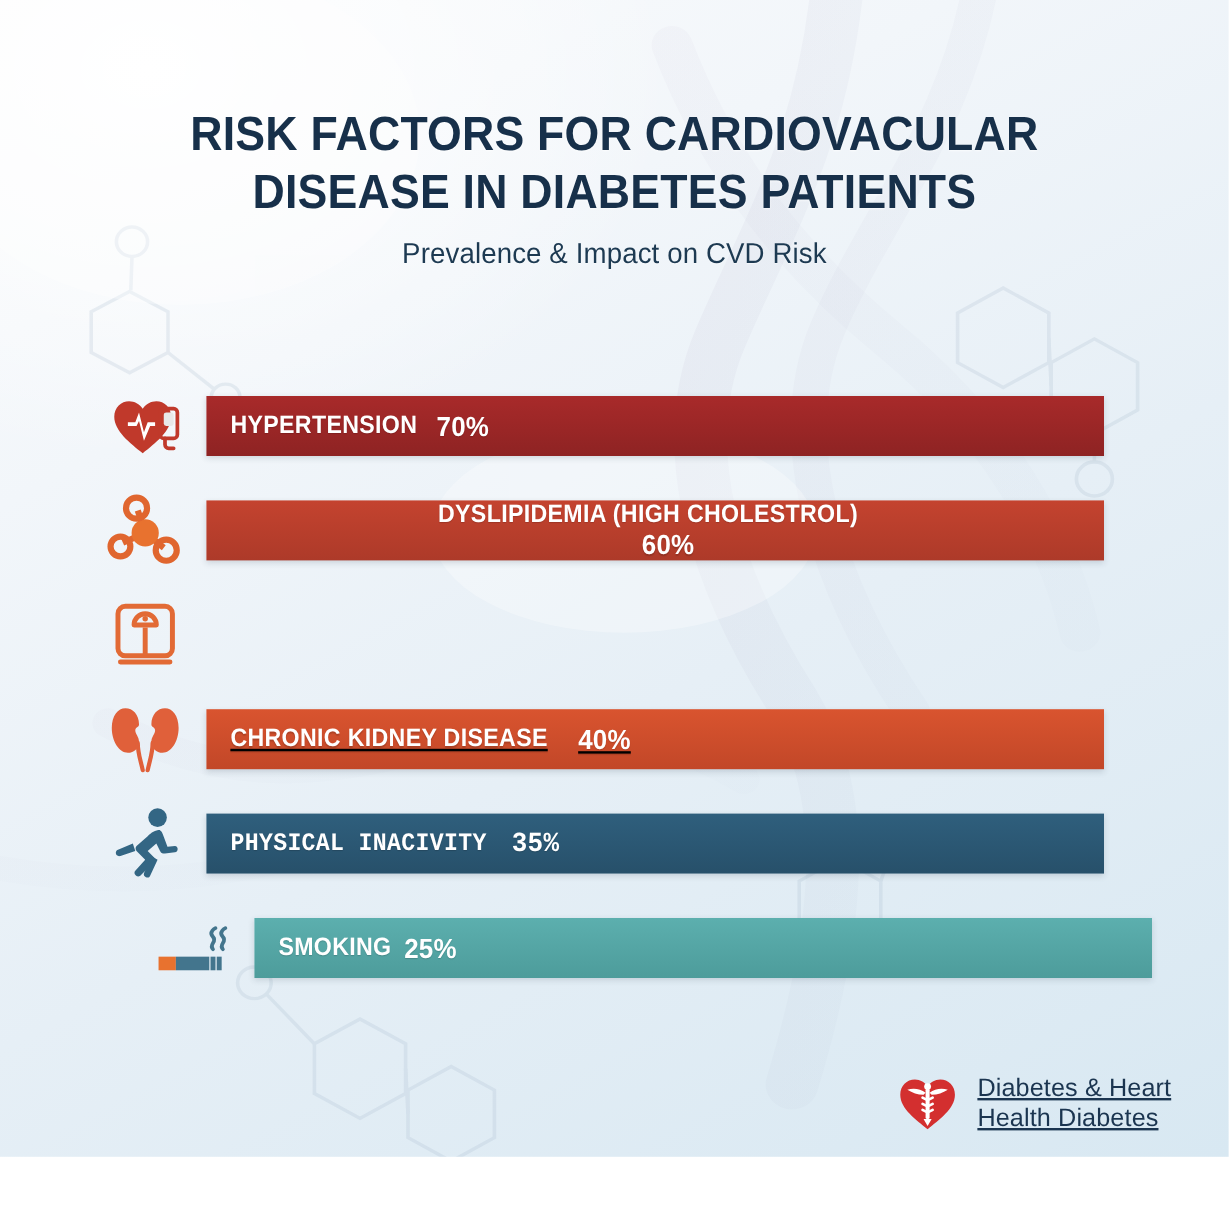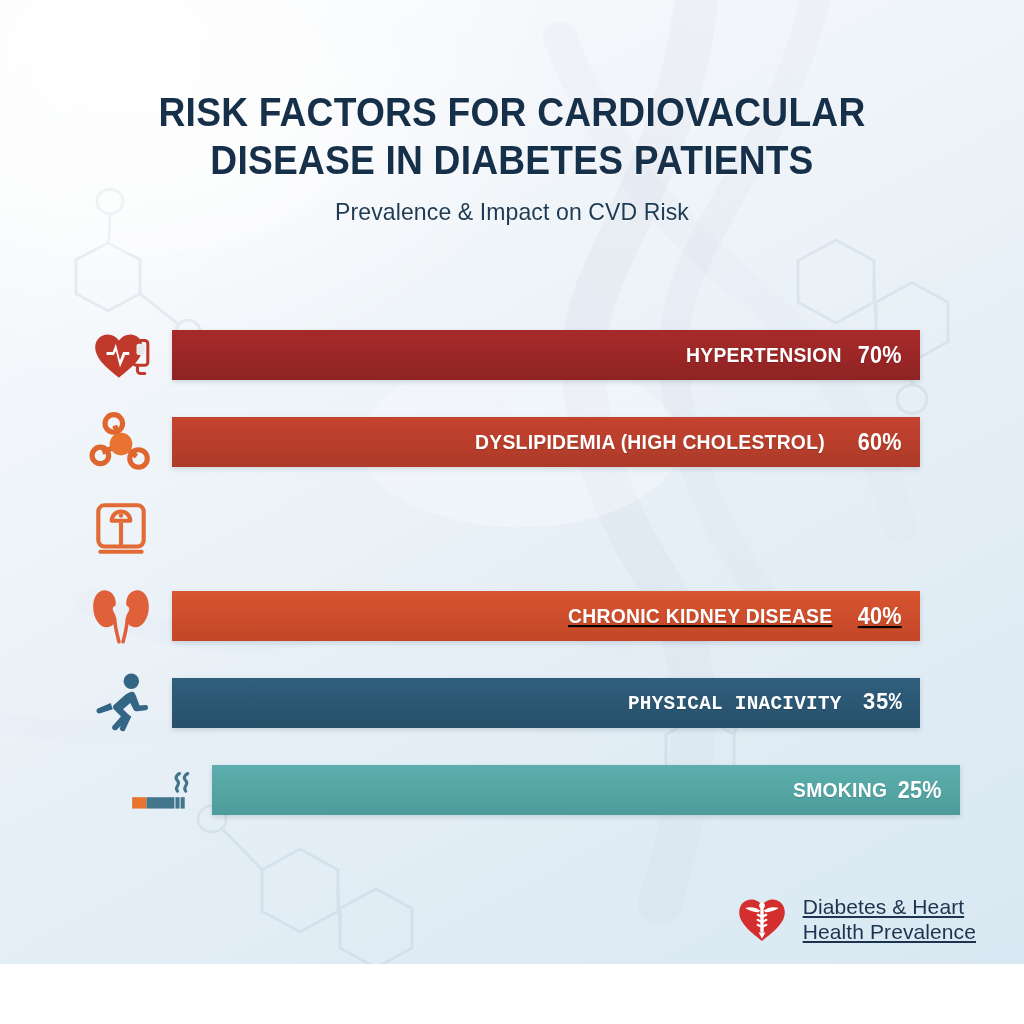--- a/index.html
+++ b/index.html
@@ -70,22 +70,22 @@
   }
   .row-icon svg { width:100%; height:100%; display:block; }
 
   .bar {
     position:absolute;
     left:172px;
     width:748px;
     height:50px;
     display:flex;
     align-items:center;
-    justify-content:flex-end;
-    padding:0 18px 0 20px;
+    justify-content:flex-start;
+    padding:0 2px 0 20px;
     box-shadow:0 2px 5px rgba(40,60,80,0.17);
   }
 
   .bar-label {
     color:#ffffff;
     font-size:21px;
     font-weight:bold;
     letter-spacing:0.3px;
     transform:scaleX(0.92);
     transform-origin:left center;
@@ -209,21 +209,21 @@
             <line x1="32" y1="34" x2="26" y2="16"></line>
             <line x1="32" y1="34" x2="14" y2="42"></line>
             <line x1="32" y1="34" x2="47" y2="46"></line>
           </g>
           <circle cx="32" cy="34" r="11" fill="#e8722f"></circle>
           <circle cx="25" cy="14" r="8.5" fill="none" stroke="#e0662f" stroke-width="5"></circle>
           <circle cx="12" cy="45" r="8" fill="none" stroke="#e0662f" stroke-width="5"></circle>
           <circle cx="49" cy="48" r="8.5" fill="none" stroke="#e0662f" stroke-width="5"></circle>
         </svg>
       </span>
-      <div class="bar" style="background: linear-gradient(rgb(196, 67, 47) 0%, rgb(173, 58, 41) 100%);">
+      <div class="bar" style="background: linear-gradient(rgb(196, 67, 47) 0%, rgb(173, 58, 41) 100%); flex-direction: column;">
         <span class="bar-label">DYSLIPIDEMIA (HIGH CHOLESTROL)</span>
         <span class="bar-value">60%</span>
       </div>
     </div>
 
     <div class="row">
       <span class="row-icon">
         <svg viewBox="0 0 64 64">
           <rect x="10" y="9" width="44" height="40" rx="6" fill="none" stroke="#e26a35" stroke-width="4"></rect>
           <path d="M23 24a9 9 0 0118 0z" fill="none" stroke="#e26a35" stroke-width="4" stroke-linejoin="round"></path>
@@ -292,17 +292,17 @@
         <rect x="30" y="18" width="4" height="30" rx="1.6" fill="#ffffff"></rect>
         <circle cx="32" cy="16" r="3.4" fill="#ffffff"></circle>
         <g stroke="#ffffff" stroke-width="2.6" fill="none" stroke-linecap="round">
           <path d="M27 27c5 3 5 3 10 0M27 33c5 3 5 3 10 0M27 39c5 3 5 3 10 0"></path>
         </g>
         <path fill="#ffffff" d="M28 48h8l-4 7z"></path>
       </svg>
     </span>
     <div class="logo-text">
       <div>Diabetes &amp; Heart</div>
-      <div>Health Prevalence</div>
+      <div>Health Diabetes</div>
     </div>
   </div>
 
 </div>
 
 </body></html>

